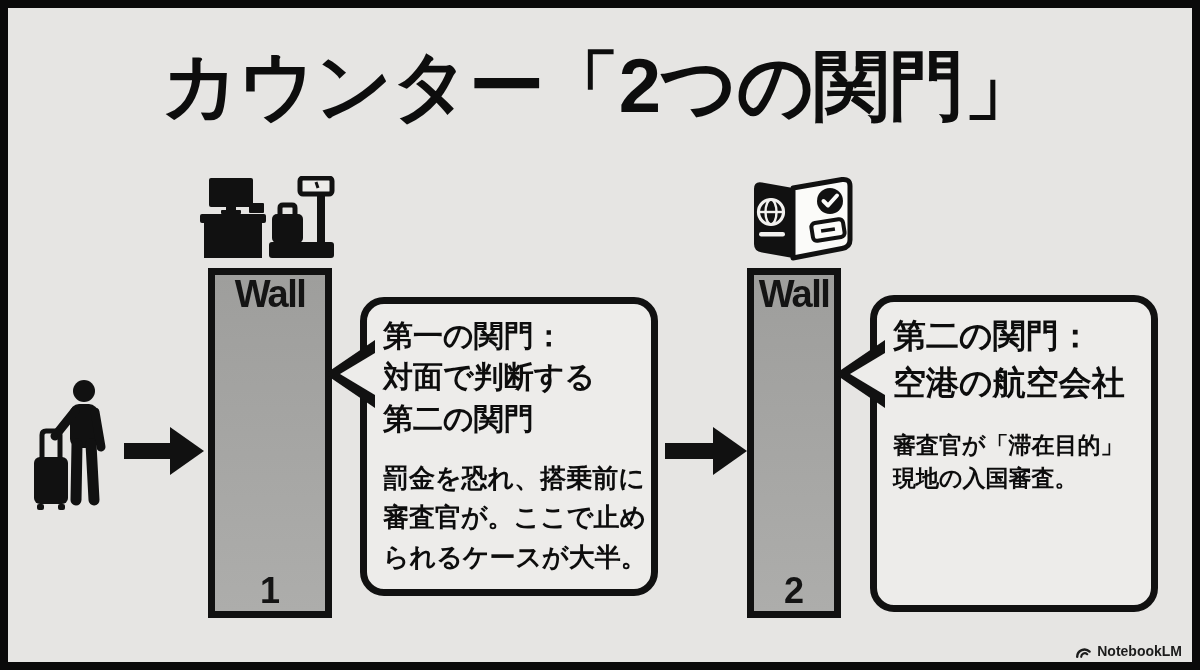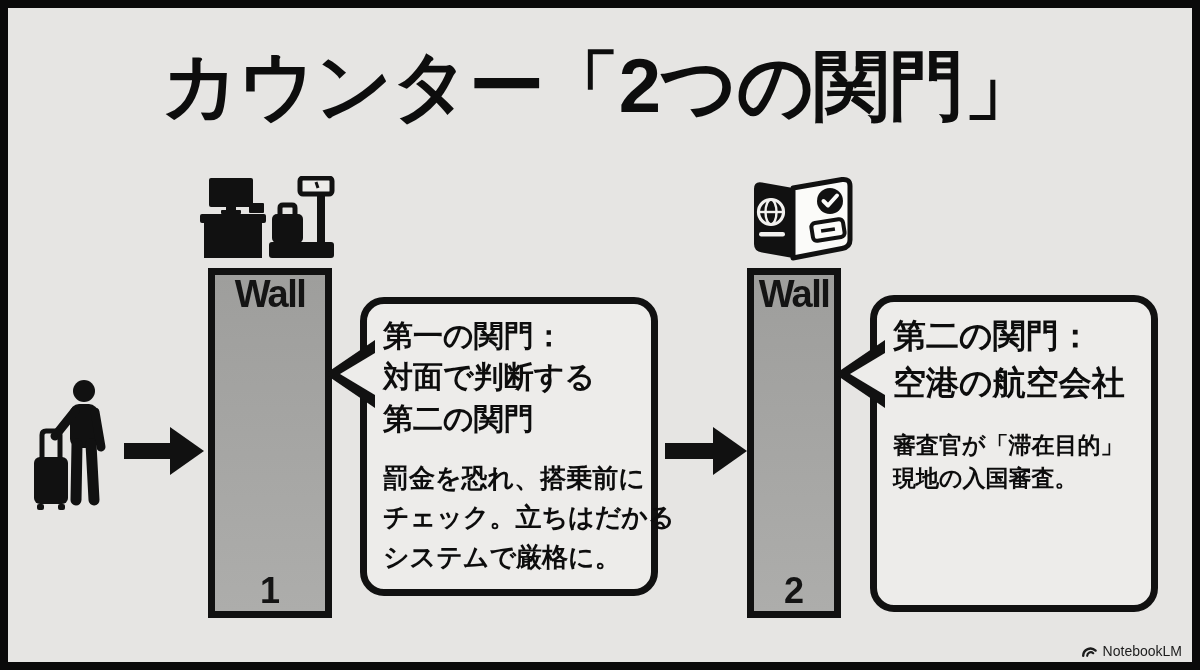--- a/index.html
+++ b/index.html
@@ -43,22 +43,22 @@
   .bubble2 .bb-line{font-size:23px;line-height:1.44;}
   
   .arrow1{left:116px;top:419px;}
   .arrow2{left:657px;top:419px;}
   
   .person-box{left:24px;top:370px;}
   .counter-box{left:189px;top:168px;}
   .passport-box{left:736px;top:168px;}
   
   .watermark{
-    right:10px;bottom:3px;display:flex;align-items:flex-start;gap:5px;
-    font-size:14px;font-weight:400;color:#1c1c1c;
+    right:10px;bottom:3px;display:flex;align-items:flex-end;gap:5px;
+    font-size:14px;font-weight:700;color:#1c1c1c;
   }
 </style>
 </head>
 <body>
 
 <div class="stage">
 
   <div class="abs title">カウンター「2つの関門」</div>
 
   <svg class="abs person-box" width="80" height="134" viewBox="0 0 80 134">
@@ -106,22 +106,22 @@
   <div class="abs bubble bubble1">
     <svg class="tail" style="top:34px" viewBox="0 0 50 72">
       <polygon points="50,2 0,36 50,70" fill="#111"></polygon>
       <polygon points="50,15 15,36 50,57" fill="#edecea"></polygon>
     </svg>
     <div class="bh-line">第一の関門：</div>
     <div class="bh-line">対面で判断する</div>
     <div class="bh-line">第二の関門</div>
     <div class="bb">
       <div class="bb-line">罰金を恐れ、搭乗前に</div>
-      <div class="bb-line">チェック。立ちはだかる</div>
-      <div class="bb-line">システムで厳格に。</div>
+      <div class="bb-line">審査官が。ここで止め</div>
+      <div class="bb-line">られるケースが大半。</div>
     </div>
   </div>
 
   <svg class="abs arrow2" width="82" height="48" viewBox="0 0 82 48">
     <rect x="0" y="16" width="52" height="16" fill="#111"></rect>
     <polygon points="48,0 82,24 48,48" fill="#111"></polygon>
   </svg>
 
   <svg class="abs passport-box" width="116" height="86" viewBox="0 0 116 86">
     <path d="M10,13 Q10,5 18,6.5 L49,12 L49,82 L18,76.5 Q10,75.5 10,68 Z" fill="#111"></path>

